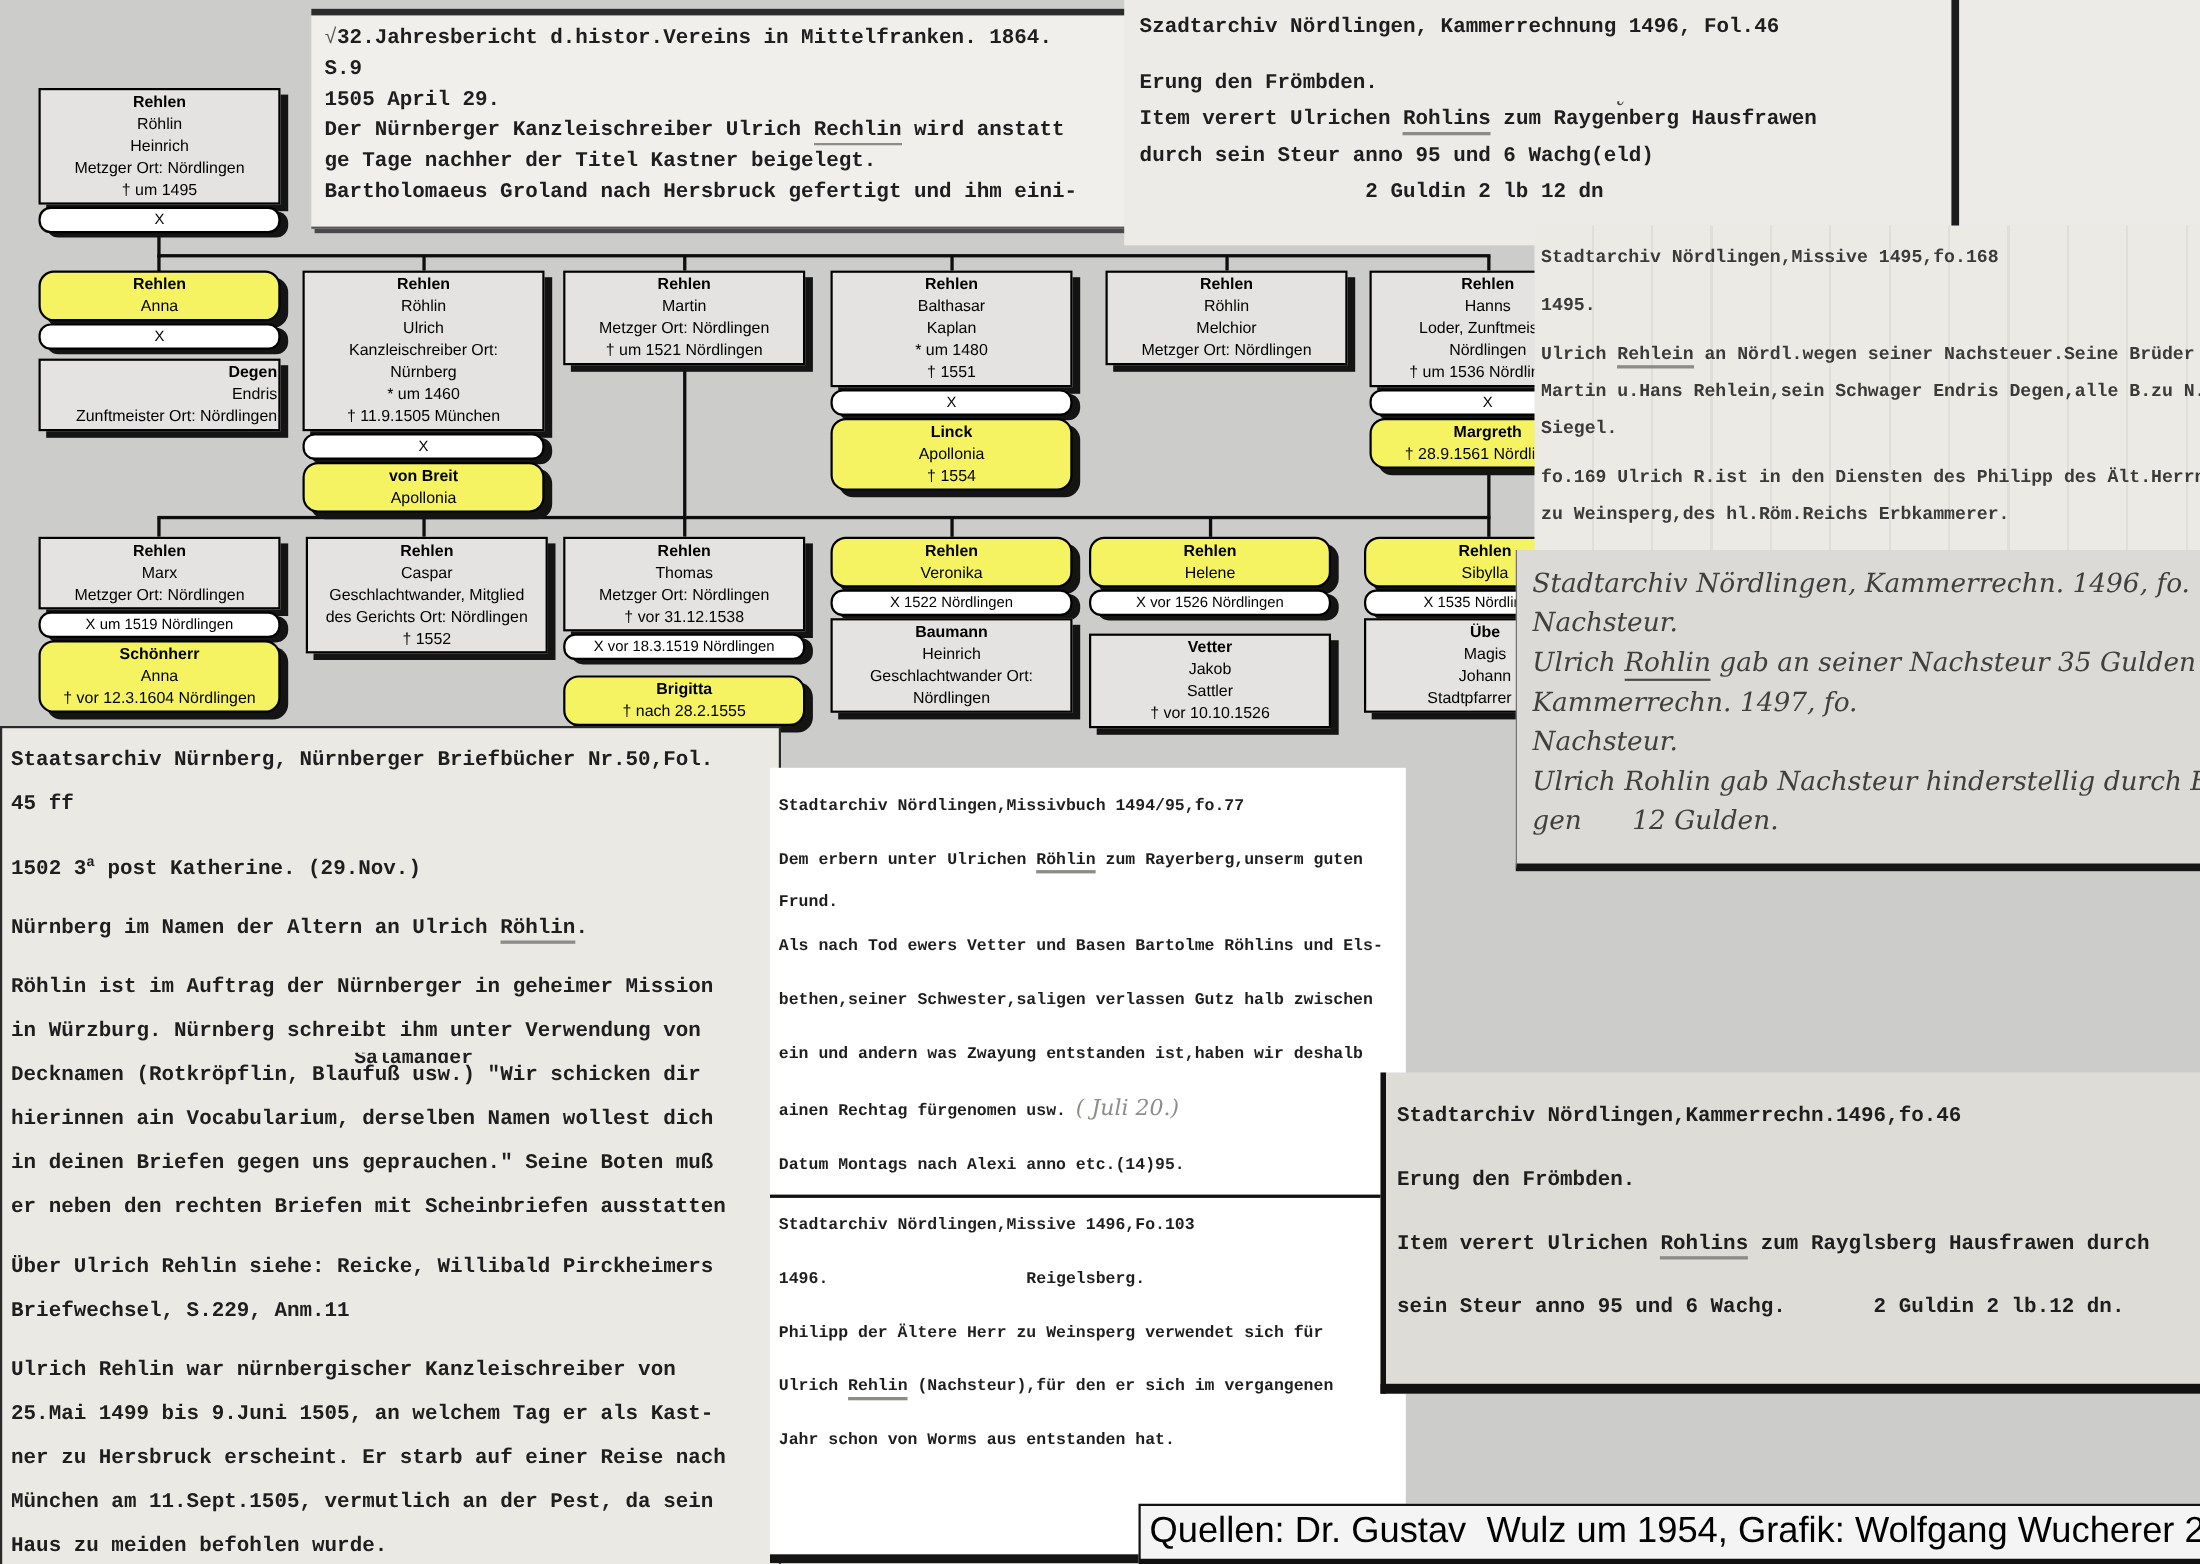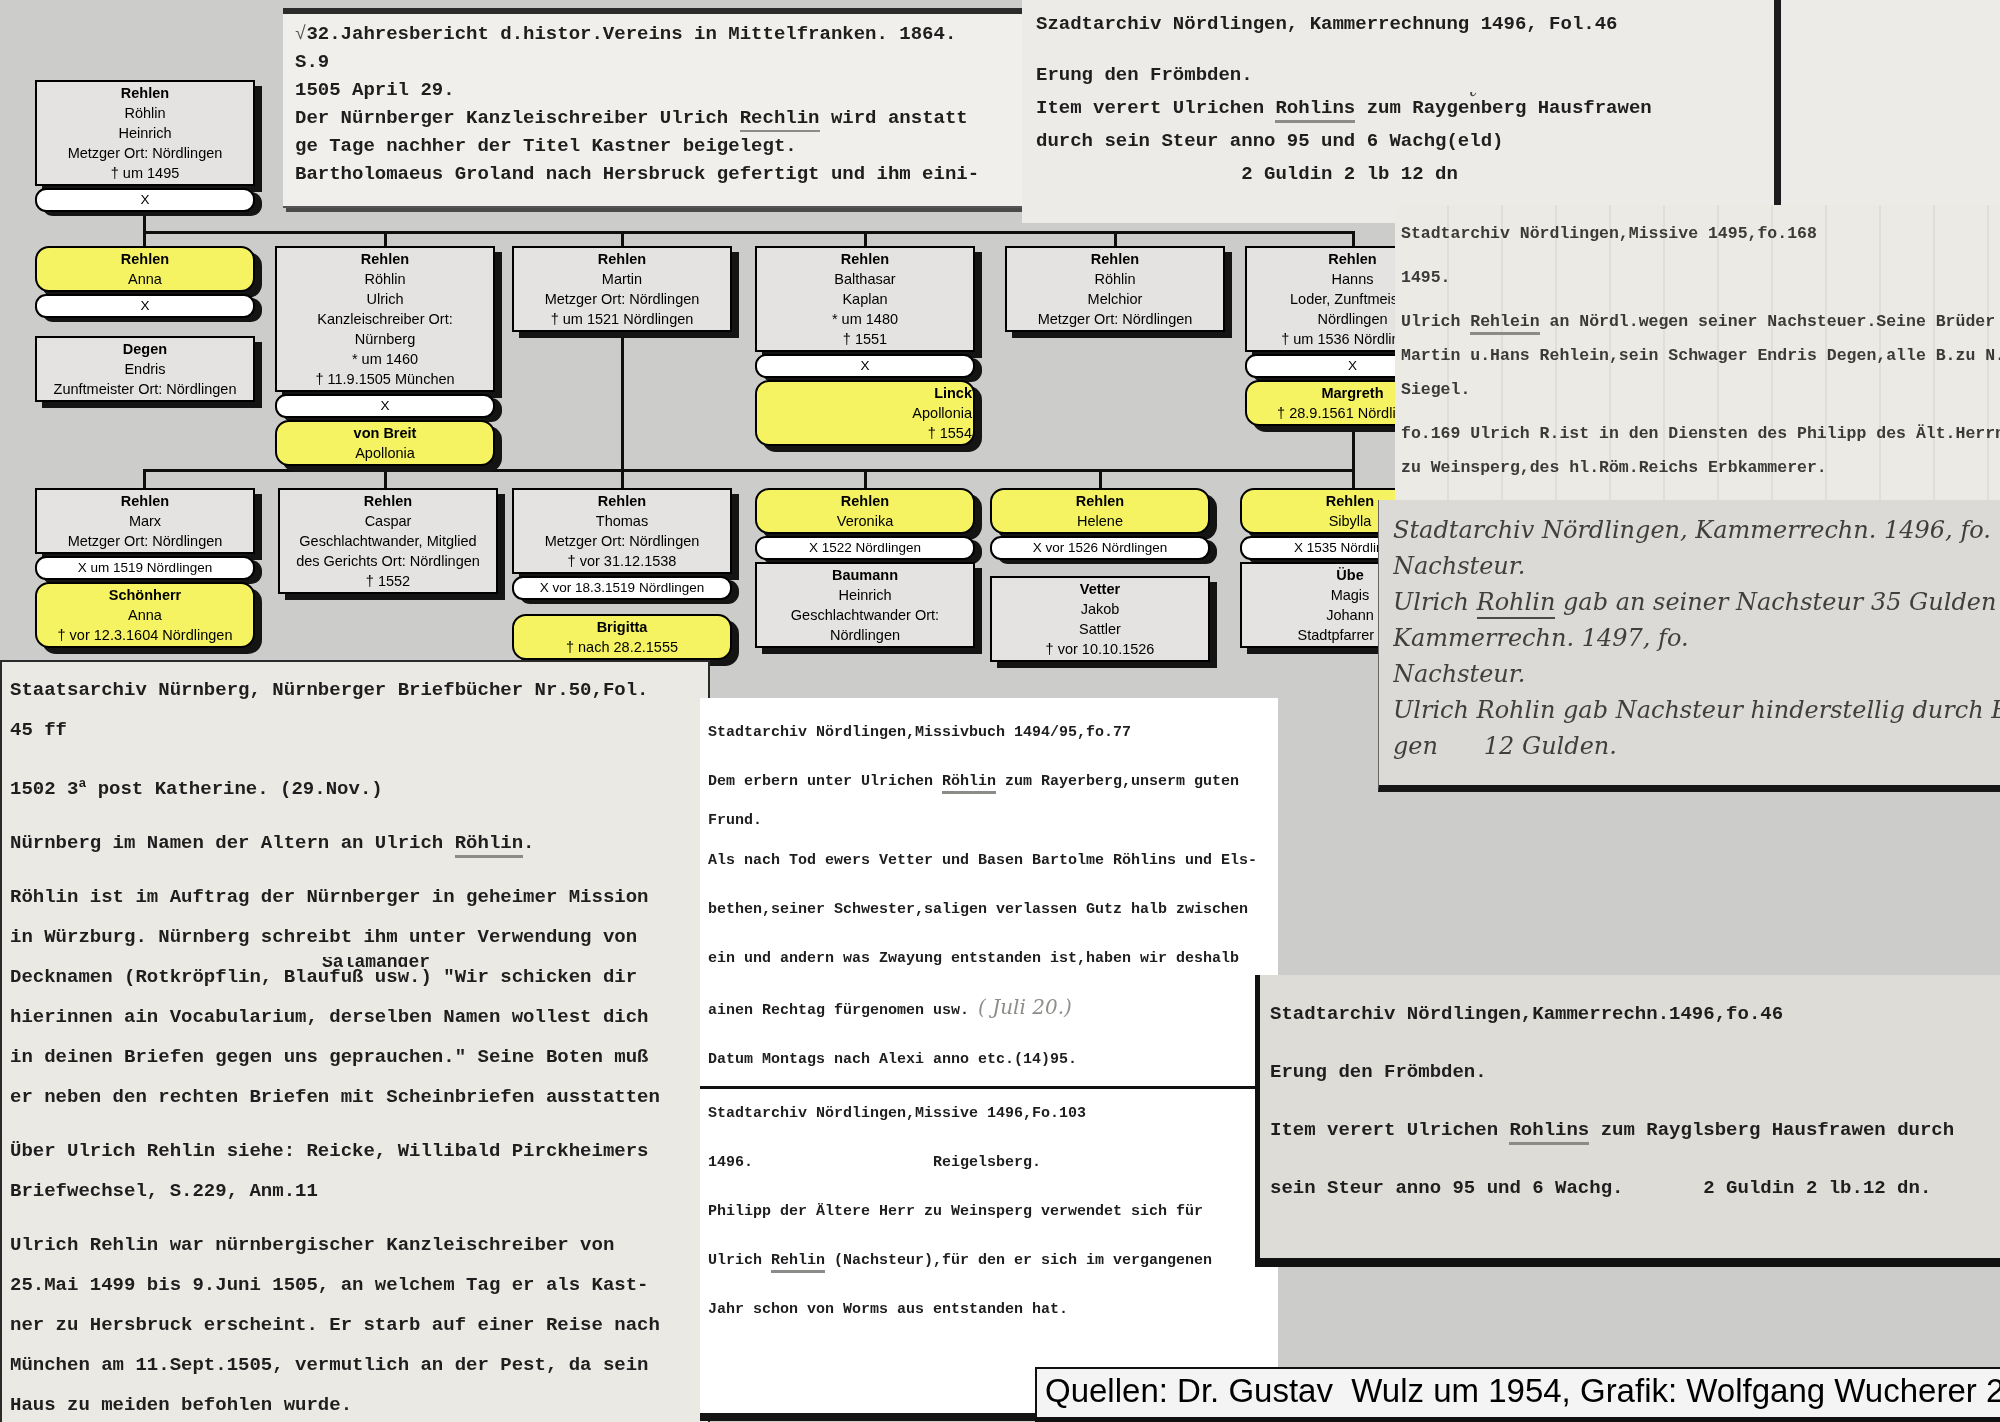--- a/index.html
+++ b/index.html
@@ -101,21 +101,21 @@
     </div>
     <div class="pill">X</div>
   </div>
 
   <div class="pg" style="left:35px;top:246px;">
     <div class="pbox yellow">
       <div class="sn">Rehlen</div>
       <div>Anna</div>
     </div>
     <div class="pill">X</div>
-    <div class="pbox" style="margin-top:18px;">
+    <div class="pbox" style="margin-top:8px;text-align:right;">
       <div class="sn">Degen</div>
       <div>Endris</div>
       <div>Zunftmeister Ort: Nördlingen</div>
     </div>
   </div>
 
   <div class="pg" style="left:275px;top:246px;">
     <div class="pbox">
       <div class="sn">Rehlen</div>
       <div>Röhlin</div>
@@ -143,21 +143,21 @@
 
   <div class="pg" style="left:755px;top:246px;">
     <div class="pbox">
       <div class="sn">Rehlen</div>
       <div>Balthasar</div>
       <div>Kaplan</div>
       <div>* um 1480</div>
       <div>† 1551</div>
     </div>
     <div class="pill">X</div>
-    <div class="pbox yellow" style="margin-top:2px;text-align:right;">
+    <div class="pbox yellow" style="margin-top:2px;">
       <div class="sn">Linck</div>
       <div>Apollonia</div>
       <div>† 1554</div>
     </div>
   </div>
 
   <div class="pg" style="left:1005px;top:246px;">
     <div class="pbox">
       <div class="sn">Rehlen</div>
       <div>Röhlin</div>

